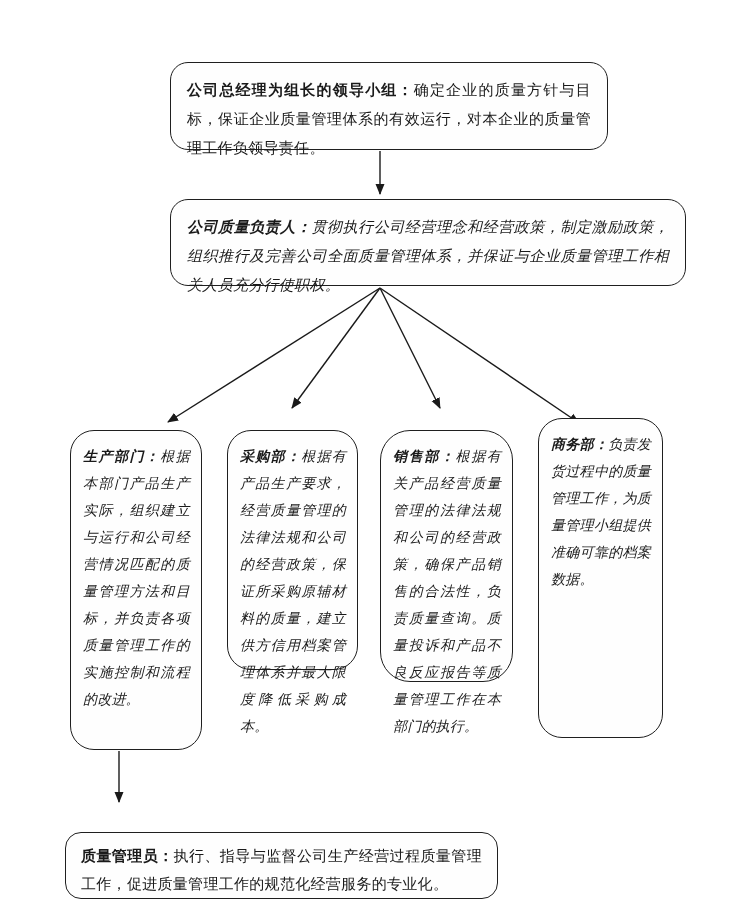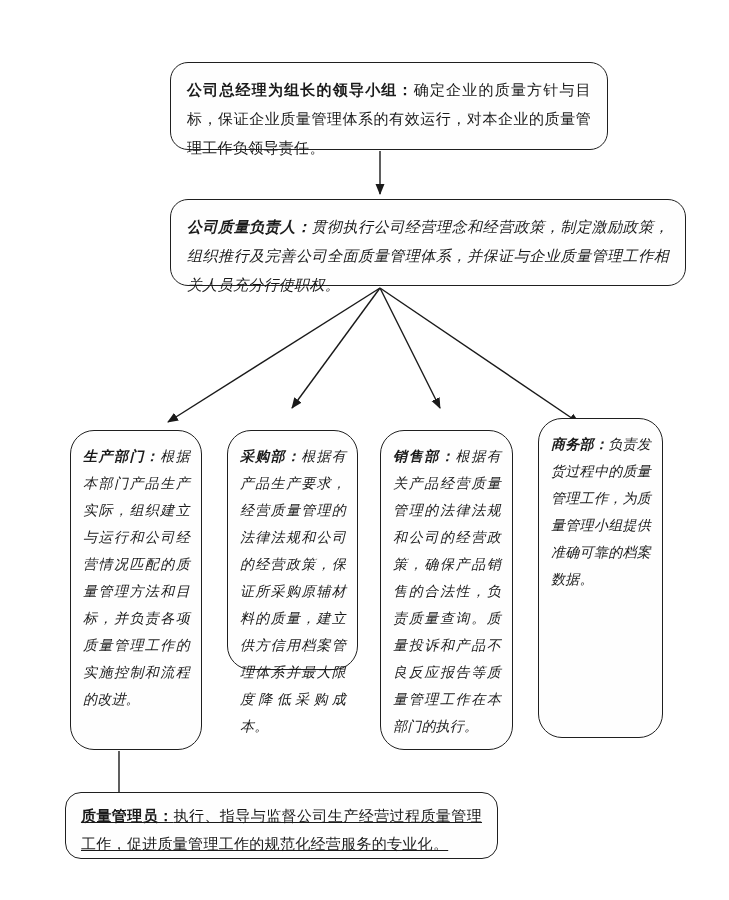--- a/index.html
+++ b/index.html
@@ -47,23 +47,23 @@
     border-radius: 16px;
     padding: 9px 15px 8px 15px;
     font-size: 15px;
     line-height: 28px;
     letter-spacing: 0.3px;
   }
   #node-leadership        { left: 170px; top:  62px; width: 438px; height:  88px; }
   #node-quality-director  { left: 170px; top: 199px; width: 516px; height:  87px; font-style: italic; }
   #node-production        { left:  70px; top: 430px; width: 132px; height: 320px; }
   #node-purchasing        { left: 227px; top: 430px; width: 131px; height: 240px; }
-  #node-sales             { left: 380px; top: 430px; width: 133px; height: 320px; }
+  #node-sales             { left: 380px; top: 430px; width: 133px; height: 252px; border-radius: 30px; }
   #node-commerce          { left: 538px; top: 418px; width: 125px; height: 320px; }
-  #node-quality-officer   { left:  65px; top: 792px; width: 433px; height:  67px; text-decoration: underline; }
+  #node-quality-officer   { left:  65px; top: 832px; width: 433px; height:  67px; }
   .node-title { font-weight: bold; }
 </style>
 </head>
 <body>
 
 <div class="page">
 
   <svg class="arrows" viewBox="0 0 729 900" aria-hidden="true">
     <defs>
       <marker id="ah" markerWidth="12" markerHeight="10" refX="10" refY="5" orient="auto" markerUnits="userSpaceOnUse">

